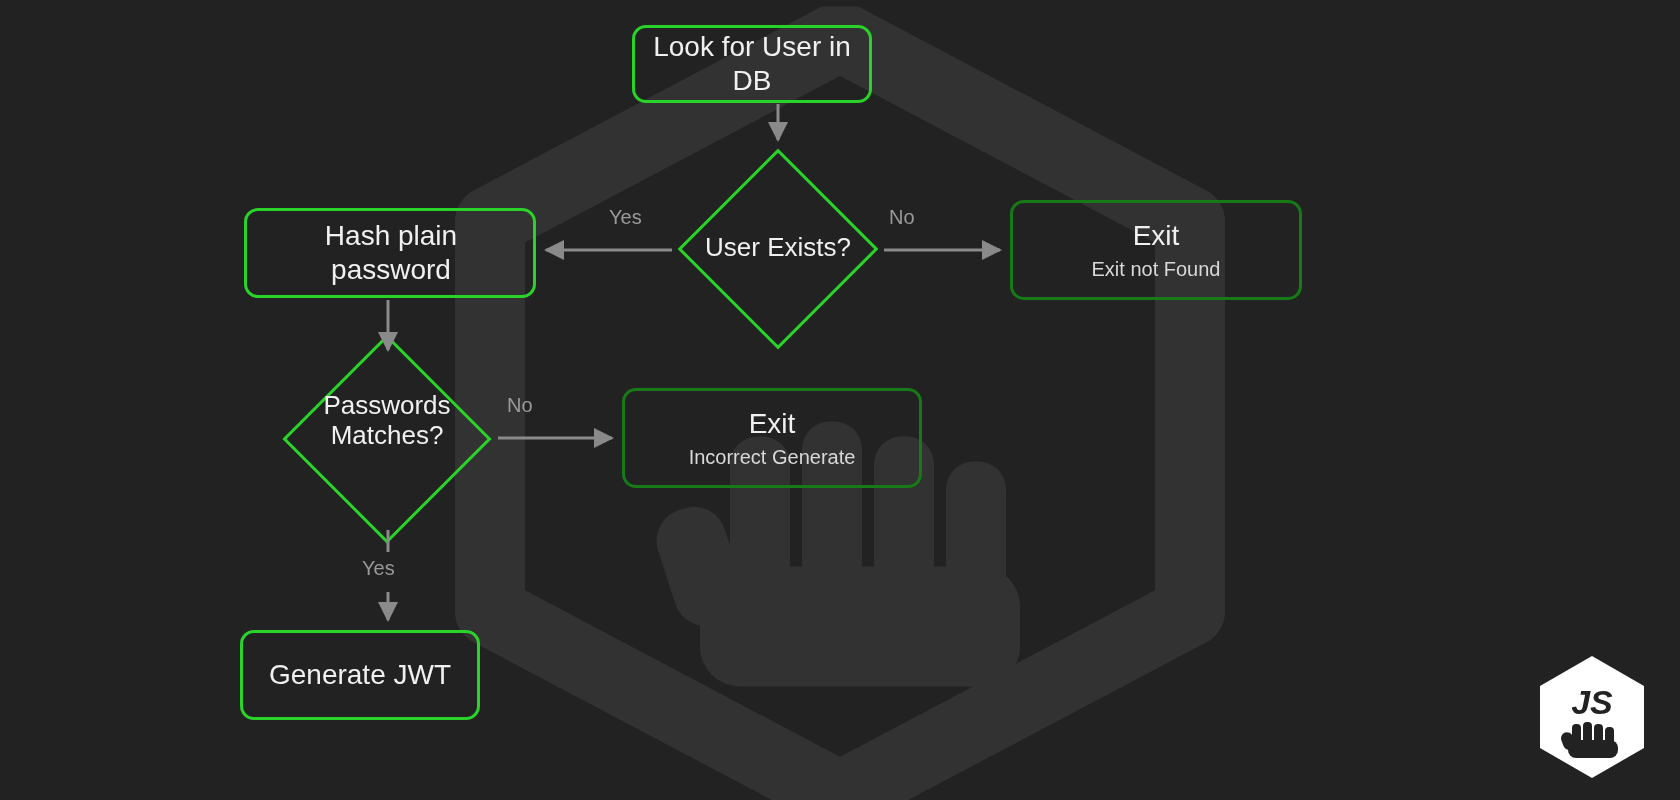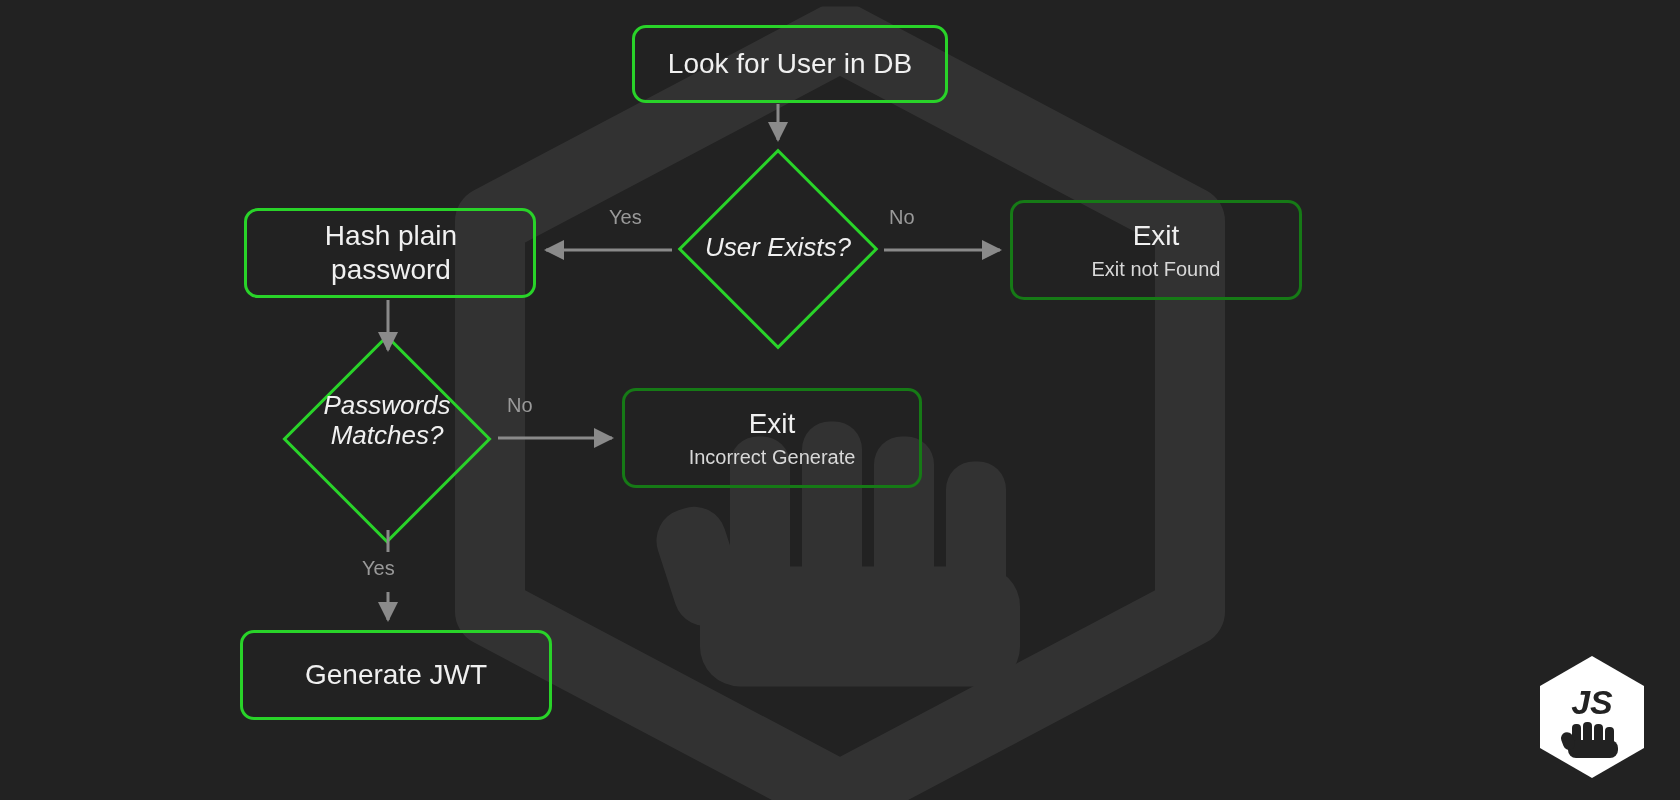--- a/index.html
+++ b/index.html
@@ -46,21 +46,20 @@
     position:absolute;
     display:flex;
     align-items:center;
     justify-content:center;
     text-align:center;
     color:#f0f0f0;
     font-size:26px;
     font-weight:400;
     line-height:1.15;
     pointer-events:none;
-    font-style:italic;
   }
   .edge-label{
     position:absolute;
     color:#9a9a9a;
     font-size:20px;
     font-weight:400;
   }
   svg.arrows{ position:absolute; left:0; top:0; width:1680px; height:800px; pointer-events:none; }
   .arrows line{ stroke:#8a8a8a; stroke-width:3; }
   .logo{
@@ -77,39 +76,39 @@
   <g fill="#ffffff">
     <rect x="300" y="430" width="60" height="170" rx="28"></rect>
     <rect x="372" y="415" width="60" height="185" rx="28"></rect>
     <rect x="444" y="430" width="60" height="170" rx="28"></rect>
     <rect x="516" y="455" width="60" height="145" rx="28"></rect>
     <rect x="270" y="560" width="320" height="120" rx="40"></rect>
     <rect x="235" y="500" width="70" height="120" rx="32" transform="rotate(-18 270 560)"></rect>
   </g>
 </svg>
 
-<div class="node bright" style="left:632px; top:25px; width:316px; height:78px;">
+<div class="node bright" style="left:632px; top:25px; width:240px; height:78px;">
   <div class="title">Look for User in DB</div>
 </div>
 
 <div class="node bright" style="left:244px; top:208px; width:292px; height:90px;padding-left:20px;">
   <div class="title">Hash plain password</div>
 </div>
 
 <div class="node dim" style="left:1010px; top:200px; width:292px; height:100px;">
   <div class="title">Exit</div>
   <div class="sub">Exit not Found</div>
 </div>
 
 <div class="node dim" style="left:622px; top:388px; width:300px; height:100px;">
   <div class="title">Exit</div>
   <div class="sub">Incorrect Generate</div>
 </div>
 
-<div class="node bright" style="left:240px; top:630px; width:312px; height:90px;">
+<div class="node bright" style="left:240px; top:630px; width:240px; height:90px;">
   <div class="title">Generate JWT</div>
 </div>
 
 <div class="diamond" style="left:707px; top:178px; width:142px; height:142px;"></div>
 <div class="diamond-label" style="left:678px; top:218px; width:200px; height:60px;">User Exists?</div>
 
 <div class="diamond" style="left:313px; top:365px; width:148px; height:148px;"></div>
 <div class="diamond-label" style="left:287px; top:384px; width:200px; height:74px; white-space:pre-line;">Passwords
 Matches?</div>
 

